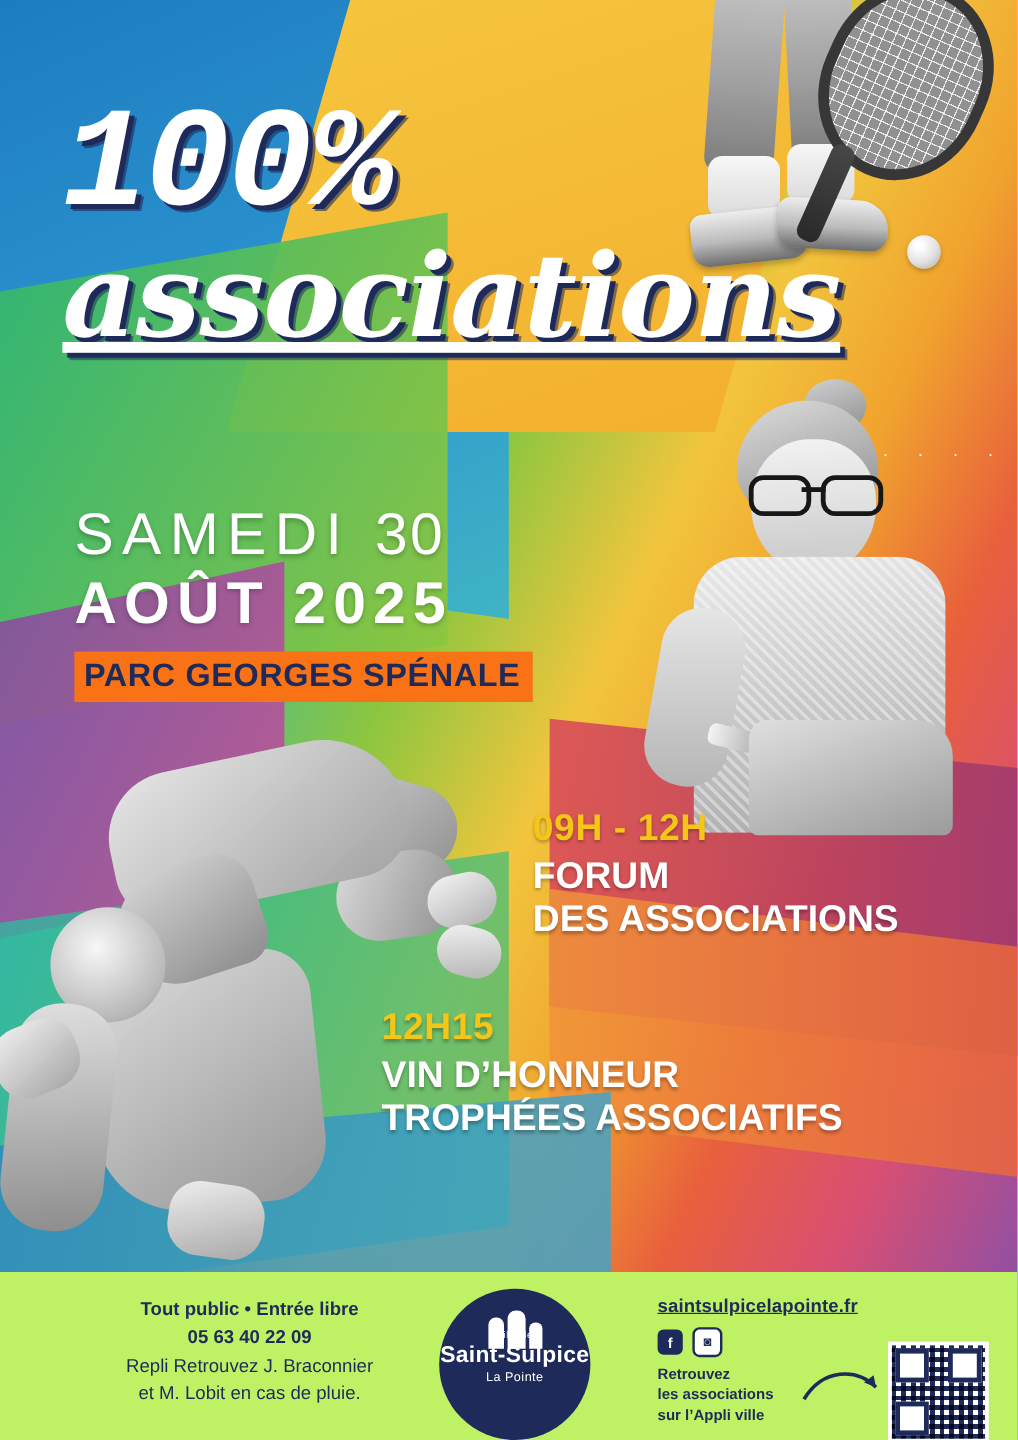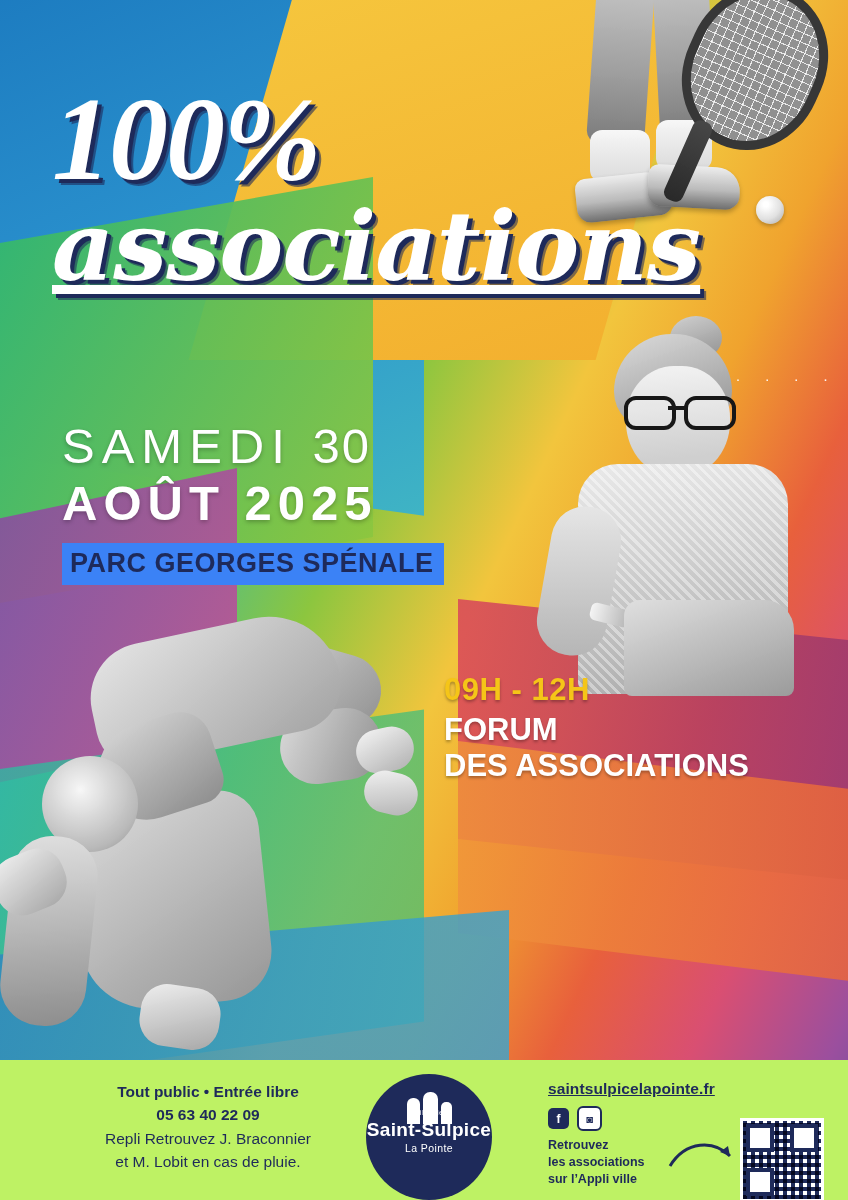--- a/index.html
+++ b/index.html
@@ -371,21 +371,21 @@
 
   
   .headline {
     position: absolute;
     left: 52px;
     top: 86px;
     width: 730px;
     color: #ffffff;
   }
   .hl-100 {
-    font-family: Liberation Serif, serif;
+    font-family: Liberation Mono, monospace;
     font-style: italic;
     font-weight: 700;
     font-size: 118px;
     line-height: .92;
     letter-spacing: -2px;
     color: #ffffff;
     text-shadow:
       4px 4px 0 #1e2a5a,
       6px 6px 0 rgba(30,42,90,.6);
   }
@@ -435,21 +435,21 @@
     font-size: 49px;
     font-weight: 700;
     letter-spacing: 6px;
     line-height: 1.12;
     margin-top: 2px;
     text-shadow: 0 2px 4px rgba(0,0,0,.25);
   }
   .place {
     display: inline-block;
     margin-top: 12px;
-    background: #3b82f6;
+    background: #f97316;
     color: #1e2a5a;
     font-weight: 700;
     font-size: 27px;
     letter-spacing: .5px;
     padding: 5px 10px 6px 8px;
   }
 
   
   .program {
     position: absolute;
@@ -698,20 +698,27 @@
   </div>
 
   <div class="program">
     <div class="prog-time">09H - 12H</div>
     <div class="prog-title">
       <span>FORUM</span><br>
       <span>DES ASSOCIATIONS</span>
     </div>
   </div>
 
+  <div class="program2">
+    <div class="prog-time">12H15</div>
+    <div class="prog-title">
+      <span>VIN D’HONNEUR</span><br>
+      <span>TROPHÉES ASSOCIATIFS</span>
+    </div>
+  </div>
 
   <div class="footer">
 
     <div class="f-left">
       <div class="bold">Tout public • Entrée libre</div>
       <div class="bold">05 63 40 22 09</div>
       <div>Repli Retrouvez J. Braconnier</div>
       <div>et M. Lobit en cas de pluie.</div>
     </div>
 

